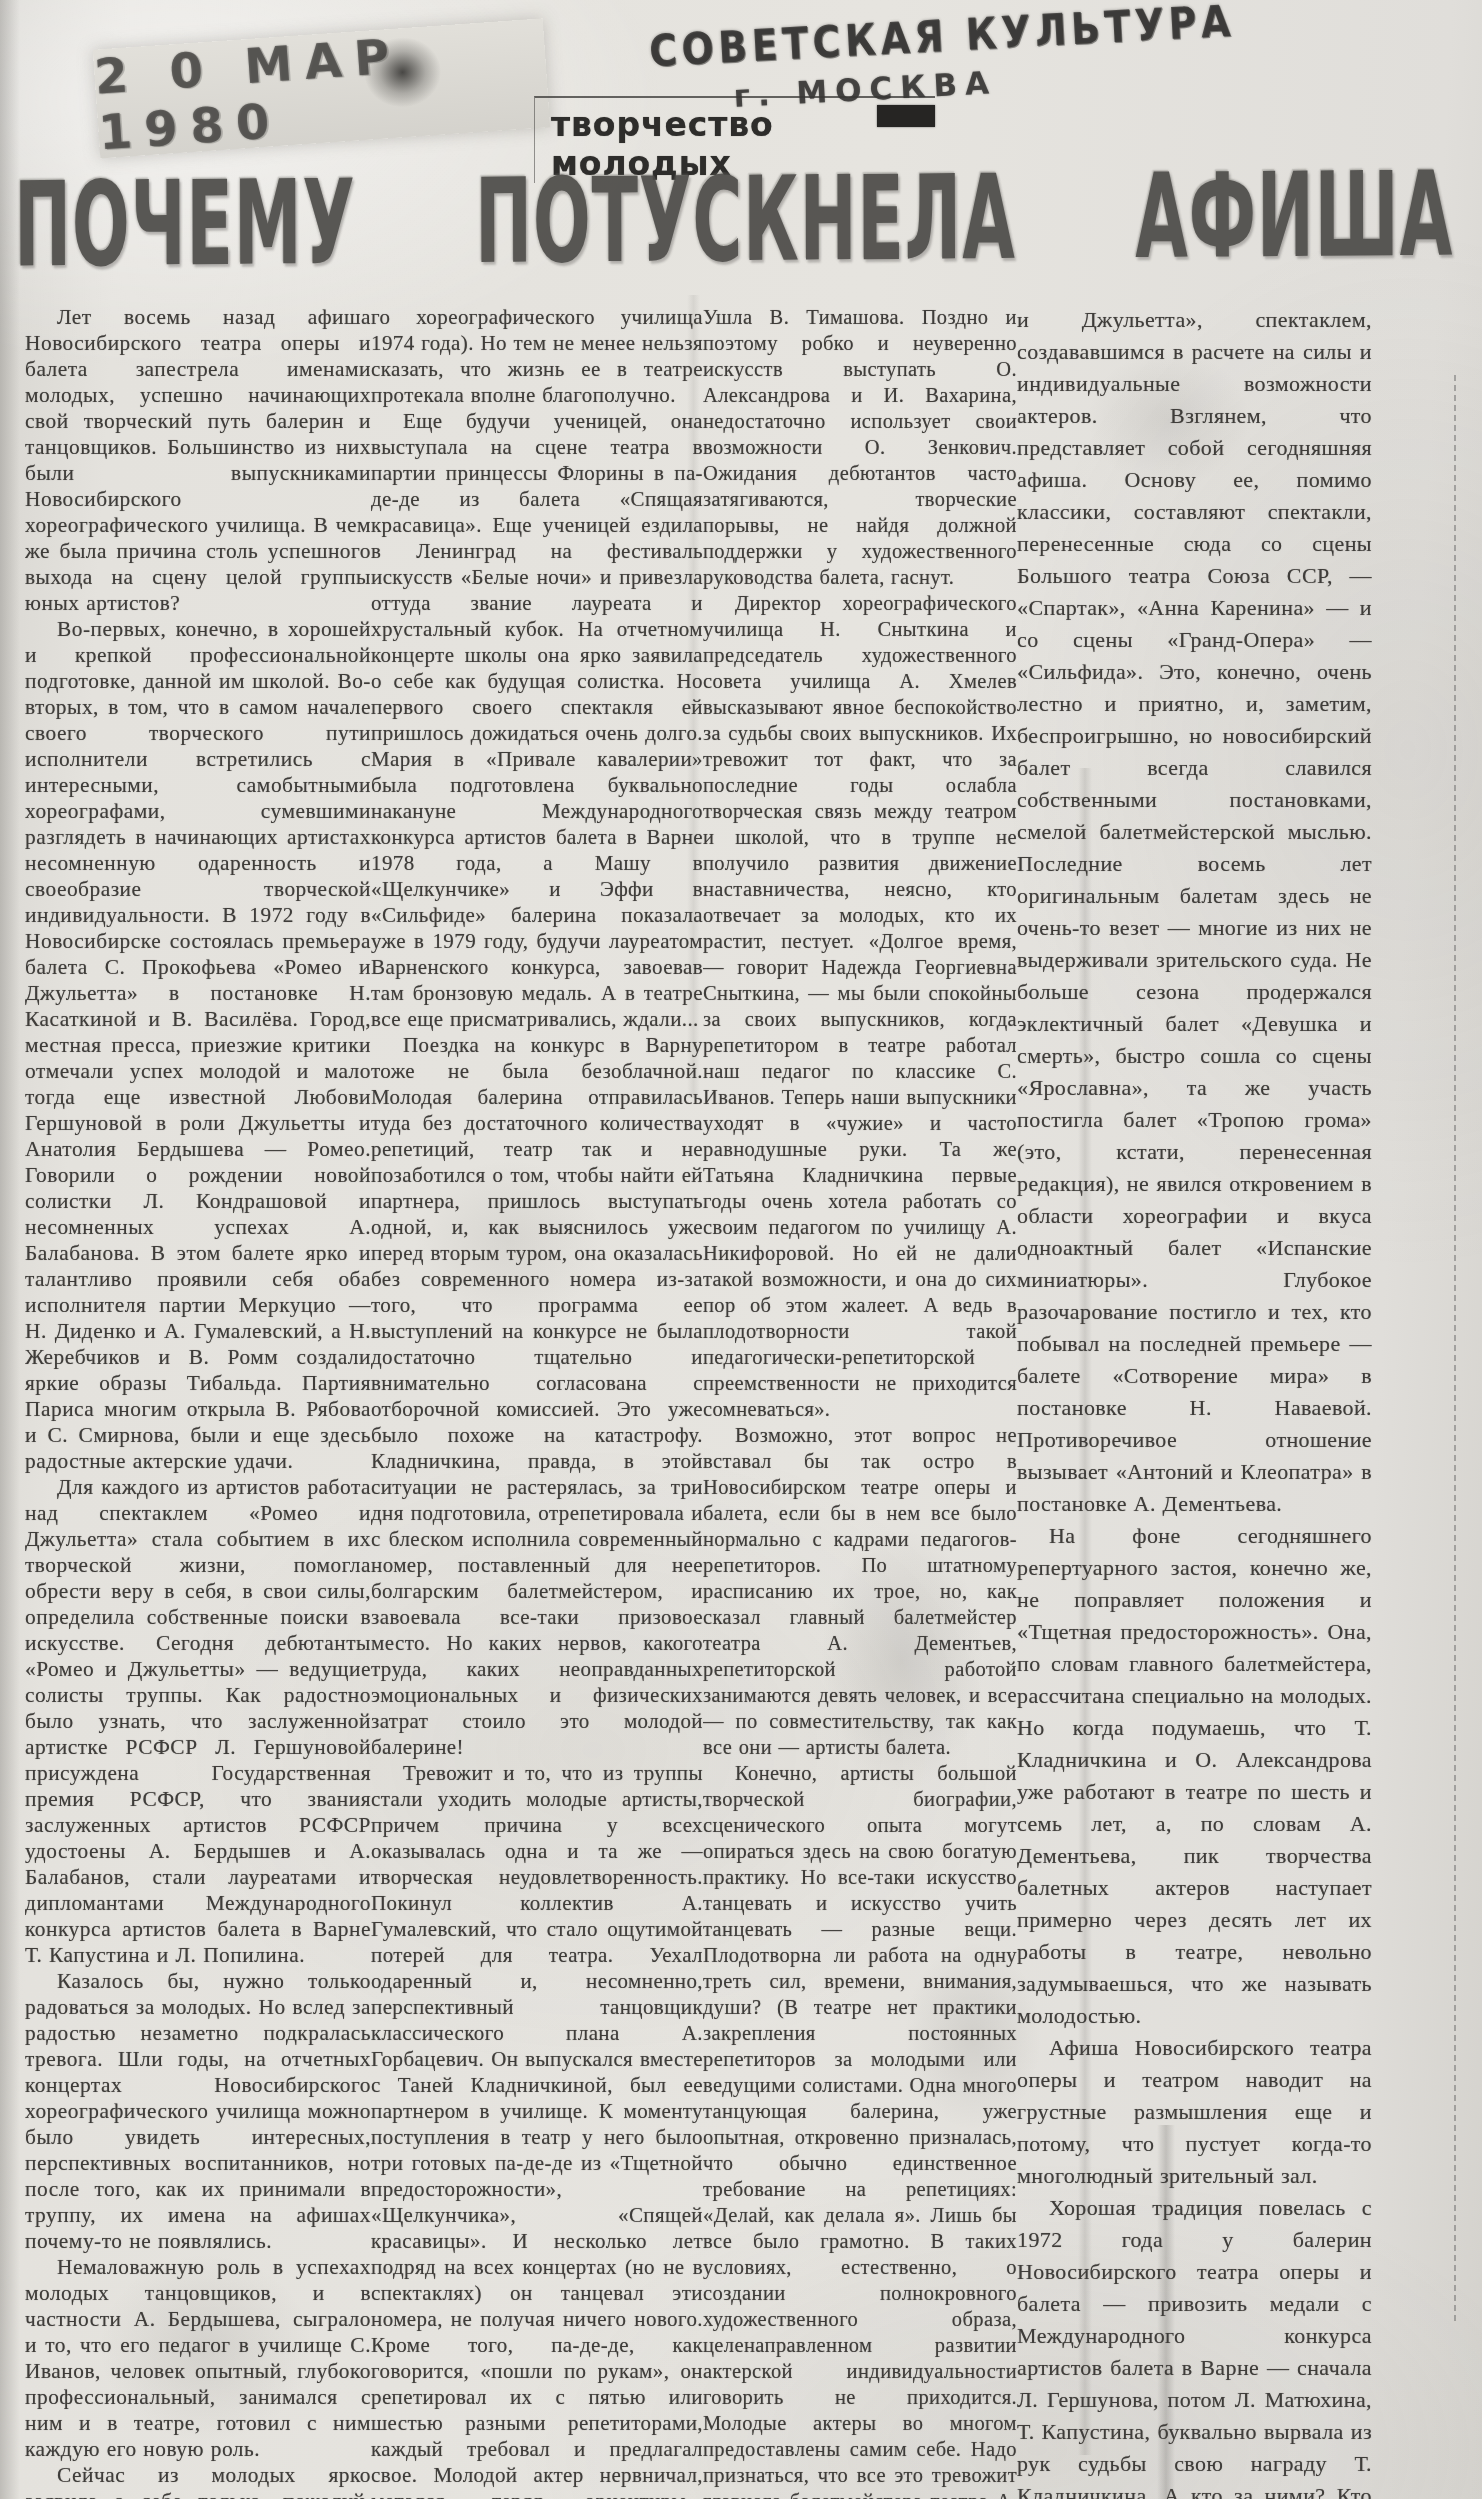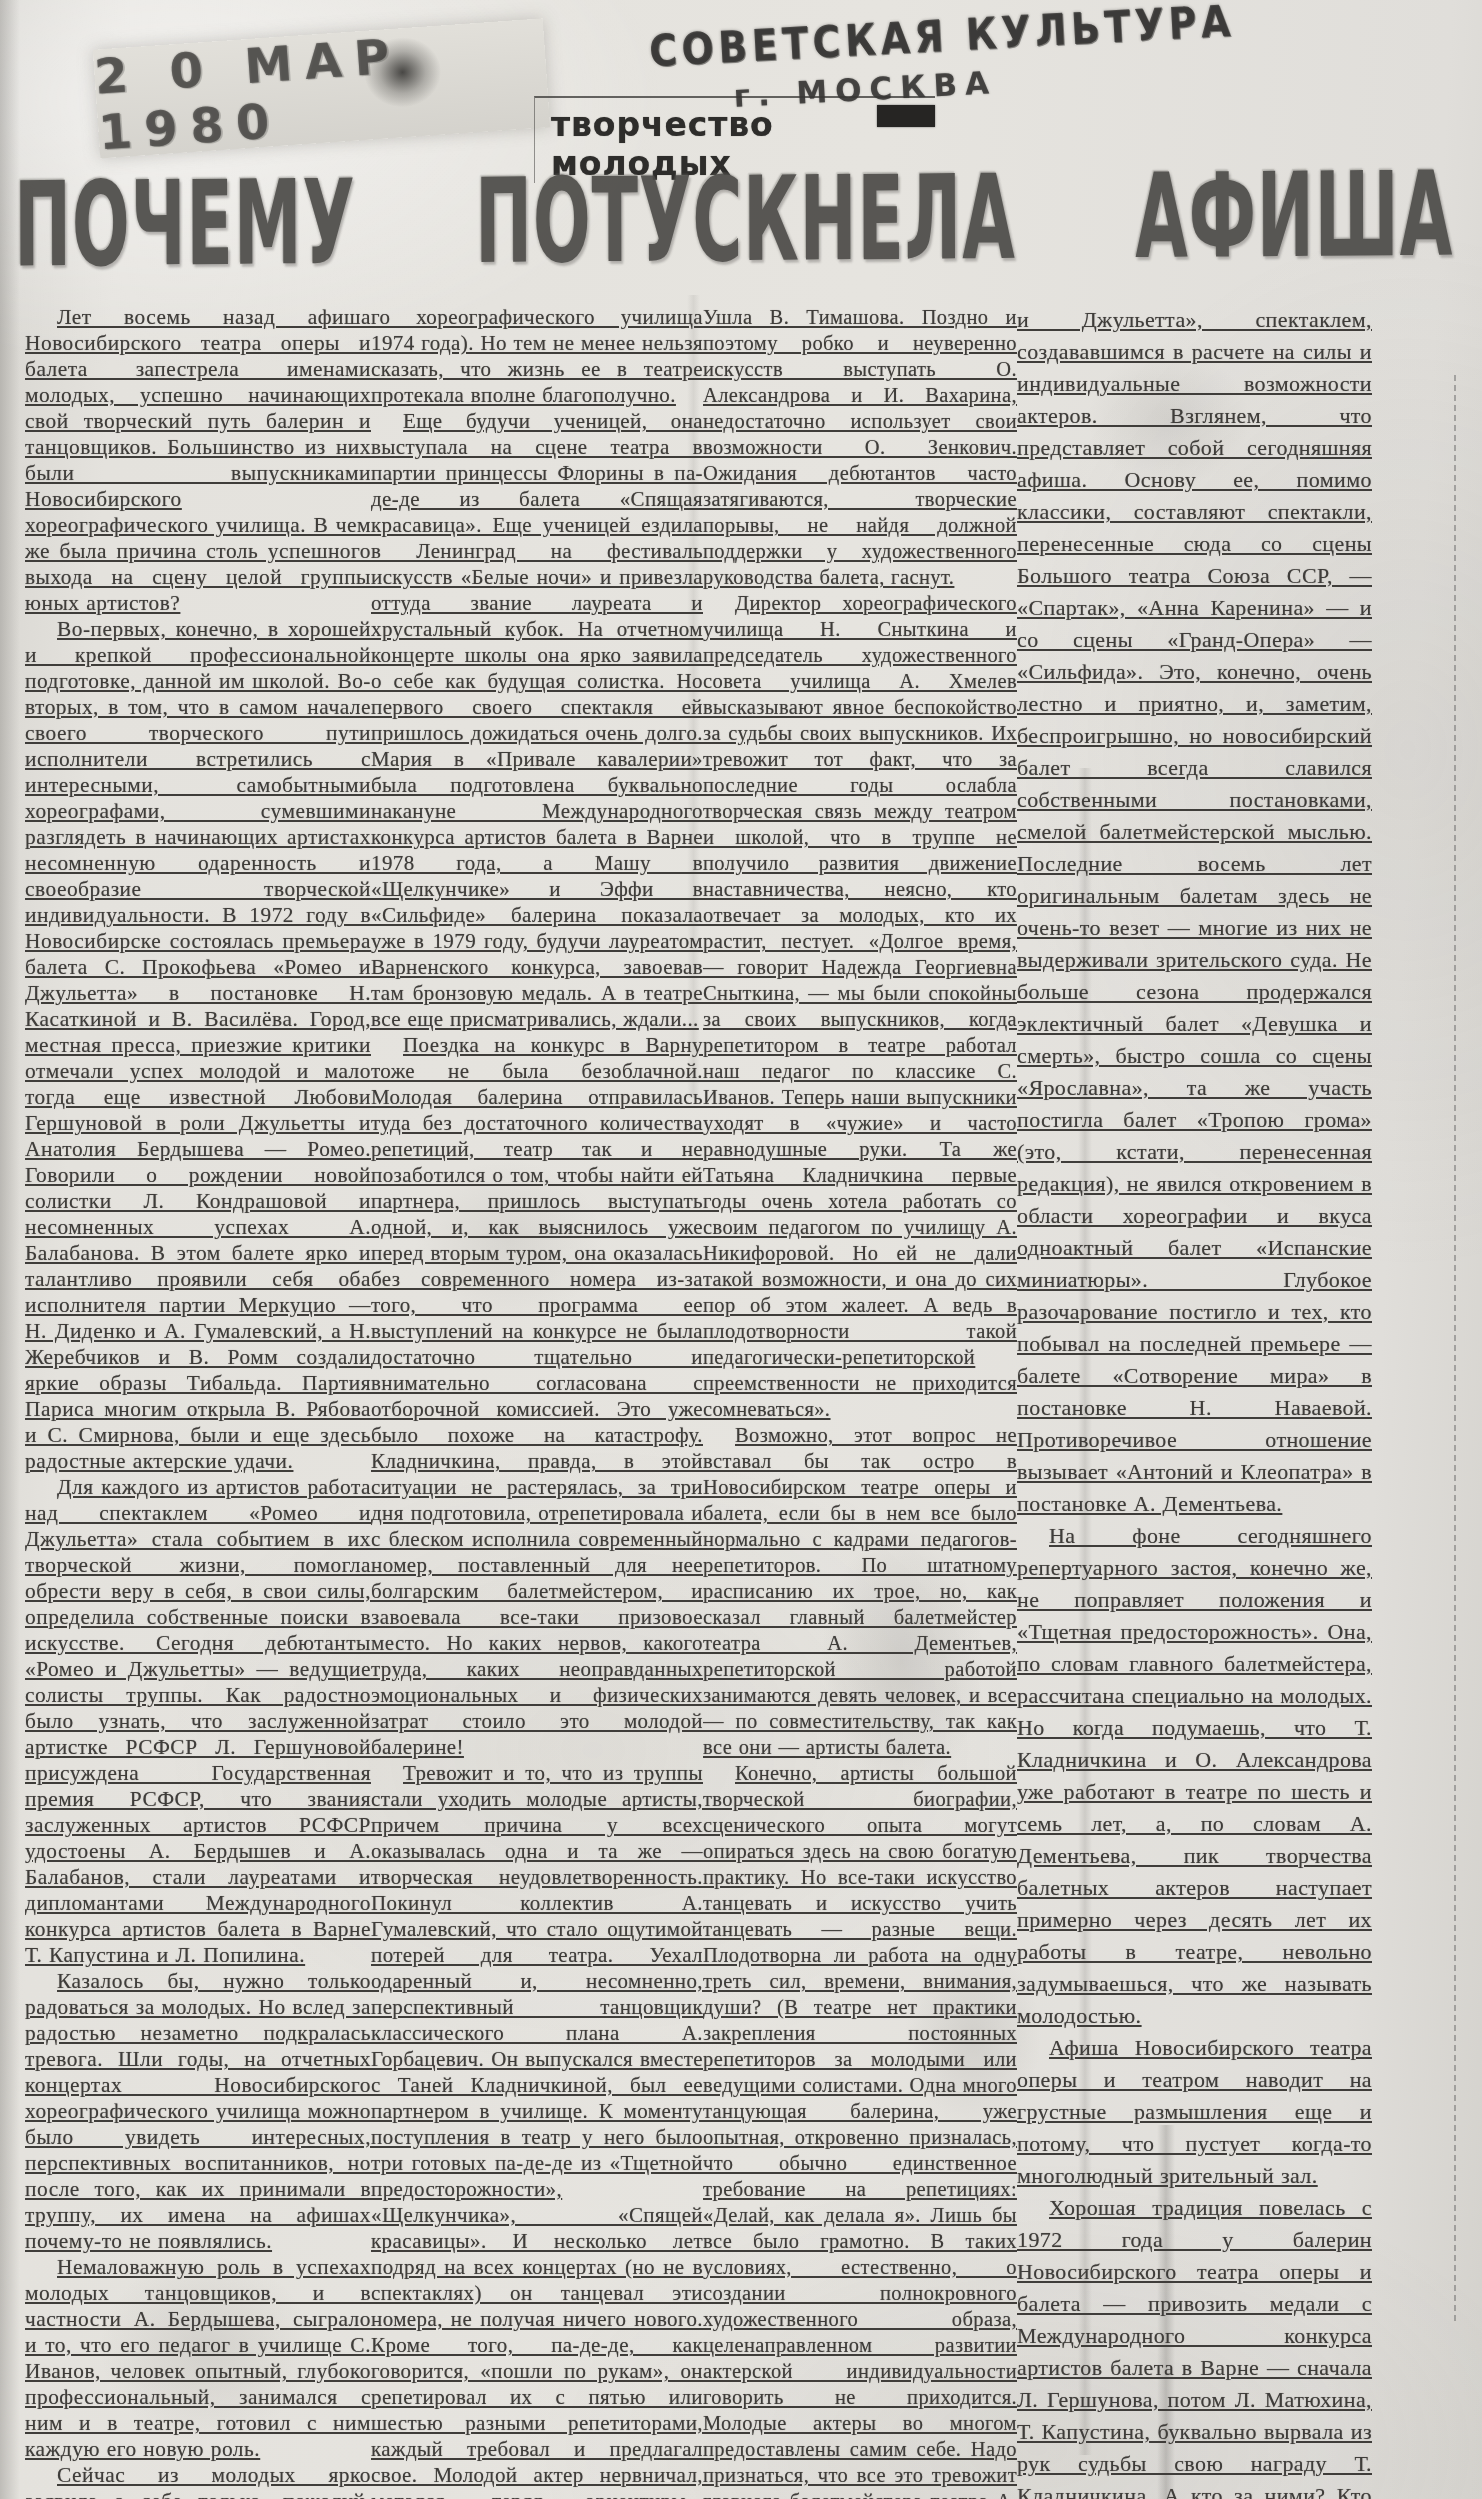--- a/index.html
+++ b/index.html
@@ -58,21 +58,21 @@
     font-family:"DejaVu Sans",sans-serif;font-weight:bold;font-size:68px;line-height:71px;
     color:#4c4b48;white-space:nowrap;}
   .headline span{
     text-shadow:1.8px 1.8px 1.8px rgba(110,108,104,.4), -0.9px -0.9px 0.9px rgba(110,108,104,.3),
       0 0 2.7px rgba(76,75,72,.35);
     opacity:.92;letter-spacing:0.9px;}
   
   .columns{position:absolute;left:25px;top:304px;width:1425px;height:2196px;
     display:grid;grid-template-columns:346px 332px 314px 355px;column-gap:0;}
   .col{overflow:hidden;height:2196px;color:#3f3d3a;text-align:justify;
-    text-shadow:0 0 0.9px rgba(63,61,58,.55);text-decoration:underline;}
+    text-shadow:0 0 0.9px rgba(63,61,58,.55);}
   .col1{width:346px;margin-right:25px;font-size:21.4px;line-height:26px;letter-spacing:0.5px;word-spacing:0.9px;}
   .col2{width:332px;margin-right:32px;font-size:21px;line-height:26px;letter-spacing:0.4px;word-spacing:0.9px;}
   .col3{width:314px;margin-right:19.6px;font-size:20.5px;line-height:26px;letter-spacing:0.4px;word-spacing:0.9px;}
   .col4{width:355px;font-size:22px;line-height:32px;letter-spacing:0.4px;word-spacing:0.9px;}
   .col p{margin:0;text-indent:32px;hyphens:auto;-webkit-hyphens:auto;}
   .col p.cont{text-indent:0;}
   
   .byline-author{margin-top:23px;text-align:center;text-indent:0;
     font-family:"Liberation Sans",sans-serif;font-weight:bold;font-size:31px;
     letter-spacing:1.8px;color:#3b3a38;padding-right:12.5px;

